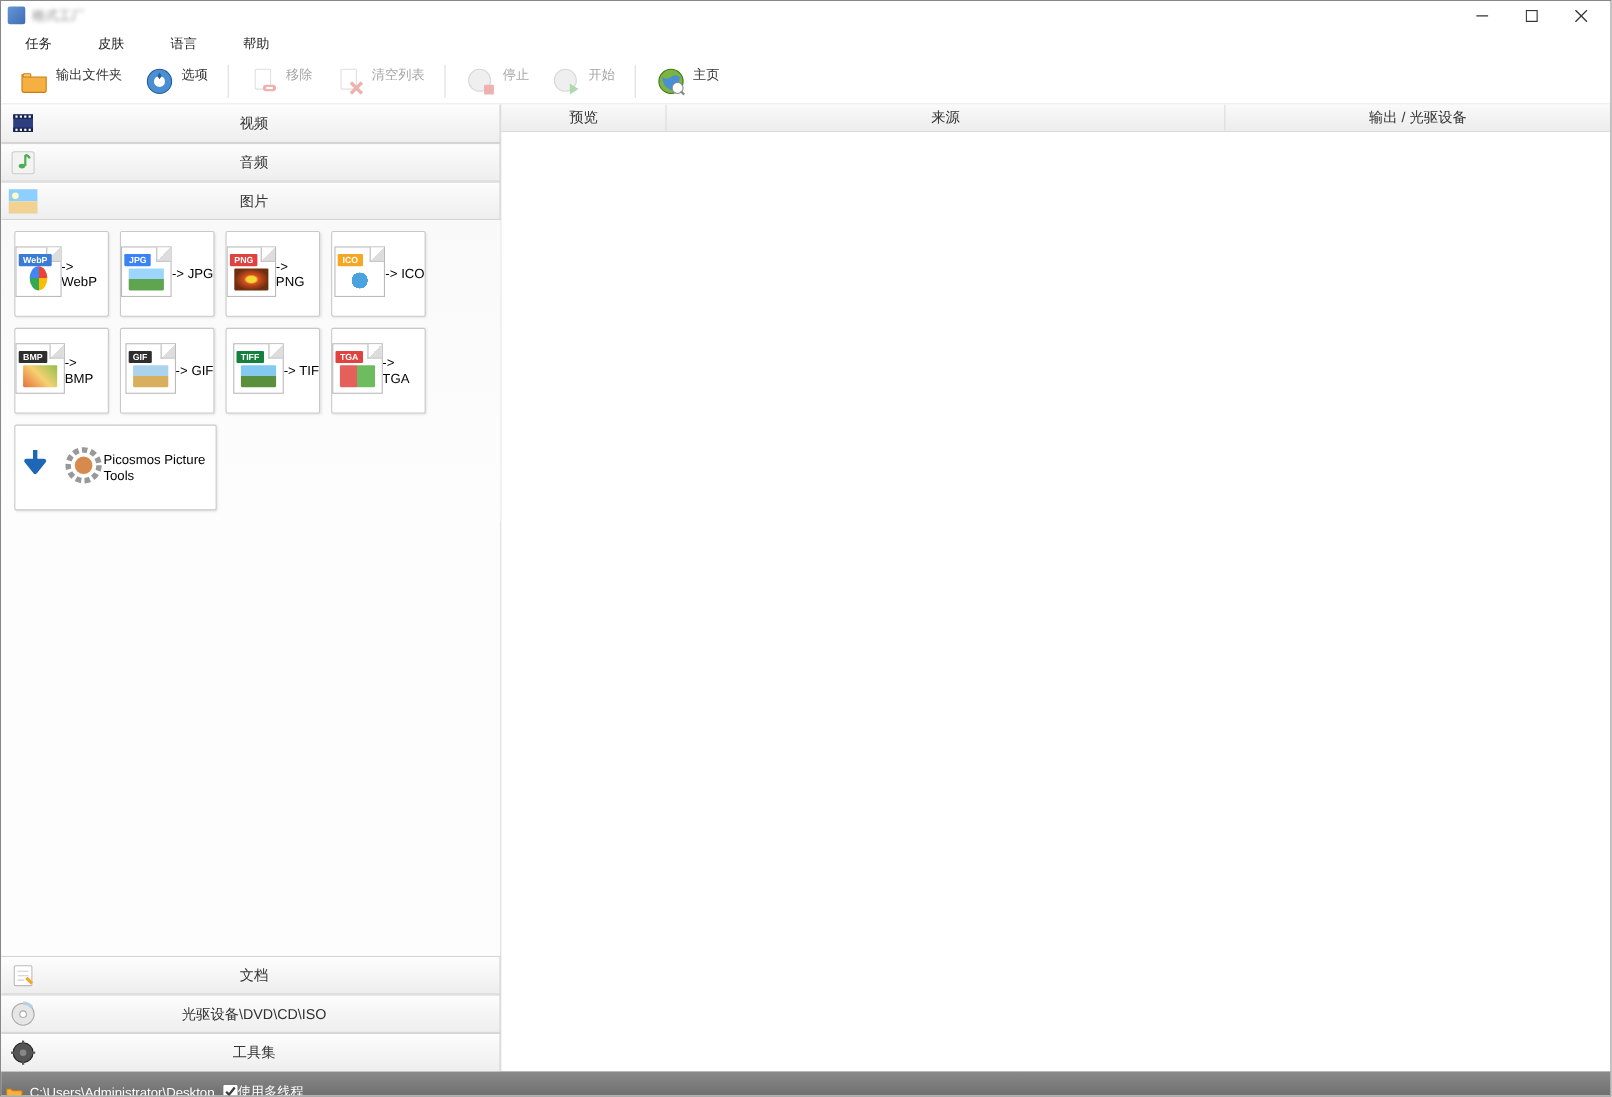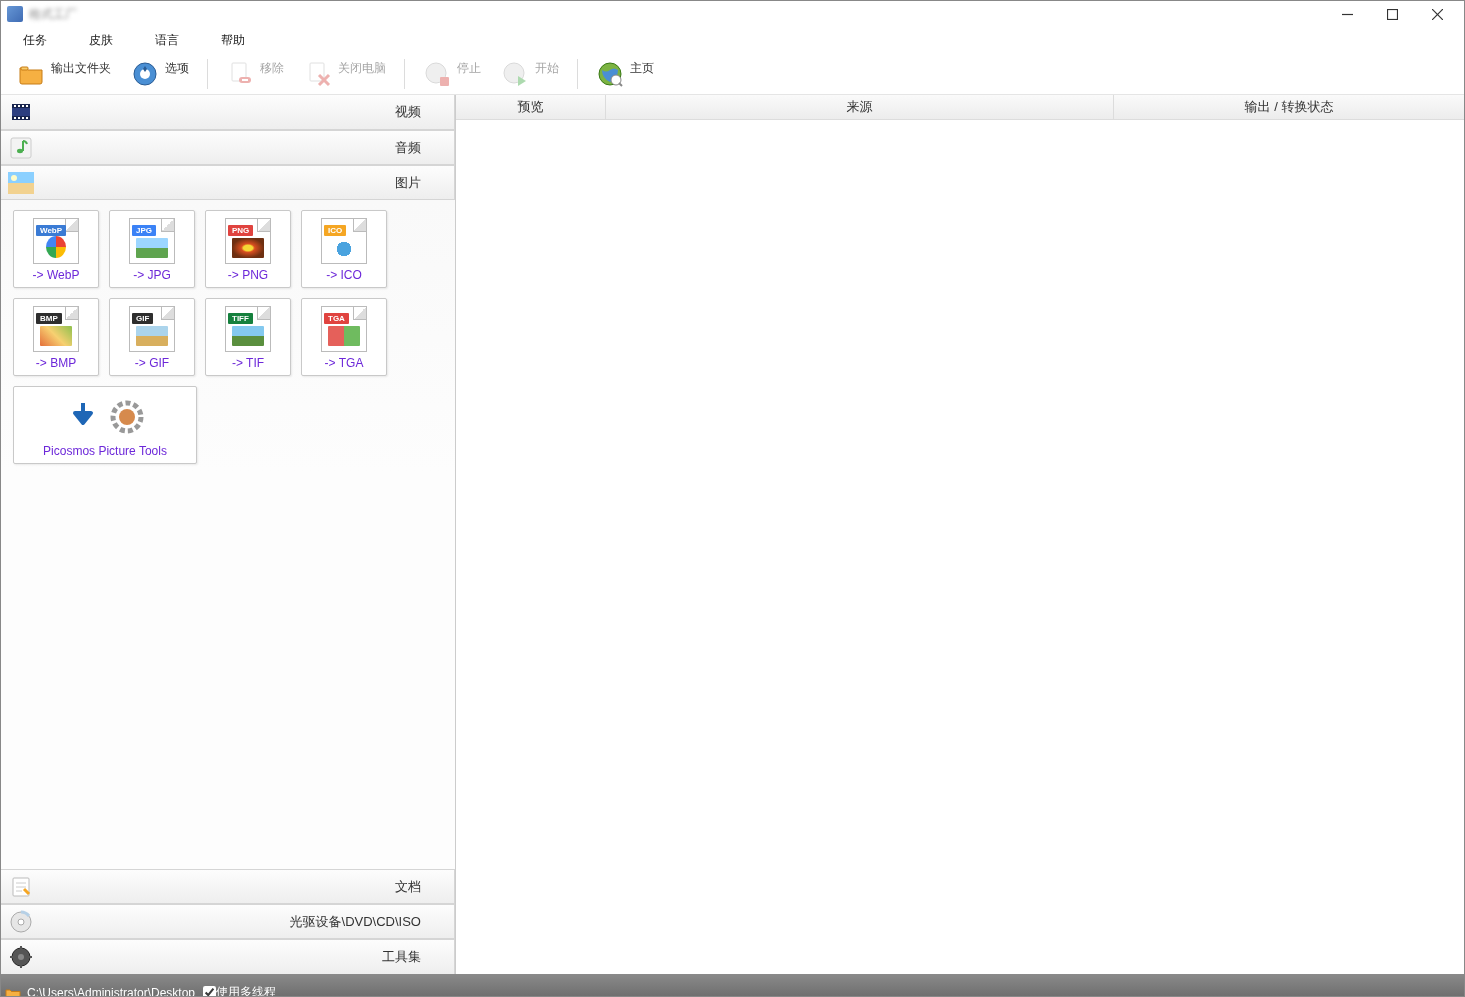--- a/index.html
+++ b/index.html
@@ -111,38 +111,38 @@
   .cat-icon-wrap {
     width:40px; height:100%;
     display:flex; align-items:center; justify-content:center;
   }
   .cat-icon {
     width:26px; height:26px; border-radius:3px;
     display:flex;align-items:center;justify-content:center;
   }
   .cat-label {
     flex:1;
-    text-align:right;
+    text-align:center;
     font-size:13px;
     color:#333;
     padding-right:33px;
   }
   .category-body {
     padding:10px 12px;
     display:flex;
     flex-wrap:wrap;
     gap:10px;
     background:linear-gradient(to bottom,#f9f9f9, #fdfdfd);
   }
   .format-card {
     width:86px; height:78px;
     border:1px solid #c9c9c9;
     border-radius:2px;
     display:flex;
-    flex-direction:column;
+    flex-direction:row;
     align-items:center;
     justify-content:flex-end;
     padding:4px 0 5px 0;
     background:#fff;
     cursor:pointer;
     box-shadow: 1px 1px 2px rgba(0,0,0,0.08);
   }
   .format-card.wide { width:184px; }
   .format-icon {
     width:46px; height:46px;
@@ -167,21 +167,21 @@
     color:#fff;
     padding:1px 4px;
     border-radius:1px;
   }
   .thumb {
     position:absolute;
     left:6px; right:6px; bottom:5px;
     height:20px;
     border-radius:1px;
   }
-  .format-label { font-size:12px; color:#6d28d9; }
+  .format-label { font-size:12px; color:#000000; }
 
   .spacer-flex { flex:1; }
 
   
   .content {
     flex:1;
     display:flex;
     flex-direction:column;
     background:#fff;
   }
@@ -298,21 +298,21 @@
   <div class="tb-btn disabled">
     <span class="tb-icon">
       <svg viewBox="0 0 26 26">
           <rect x="5" y="2" width="14" height="18" rx="1" fill="#fff" stroke="#bbb"></rect>
           <g stroke="#d9534f" stroke-width="3">
             <line x1="14" y1="14" x2="24" y2="24"></line>
             <line x1="24" y1="14" x2="14" y2="24"></line>
           </g>
         </svg>
     </span>
-    <span>关闭电脑</span>
+    <span>清空列表</span>
   </div>
   <span class="tb-sep"></span>
   <div class="tb-btn disabled">
     <span class="tb-icon">
       <svg viewBox="0 0 26 26">
           <circle cx="12" cy="12" r="10" fill="#ddd" stroke="#aaa"></circle>
           <rect x="16" y="16" width="9" height="9" rx="1" fill="#d9534f"></rect>
         </svg>
     </span>
     <span>停止</span>
@@ -512,21 +512,21 @@
       </span>
         </span>
       <span class="cat-label">工具集</span>
     </div>
   </div>
 
   <div class="content">
     <div class="columns">
       <div class="col col-preview">预览</div>
       <div class="col col-source">来源</div>
-      <div class="col col-status">输出 / 转换状态</div>
+      <div class="col col-status">输出 / 光驱设备</div>
     </div>
     <div class="list-area"></div>
   </div>
 
 </div>
 
 <div class="statusbar">
   <div class="sb-left">
     <span class="sb-icon">
       <svg width="16" height="14" viewBox="0 0 16 14">

